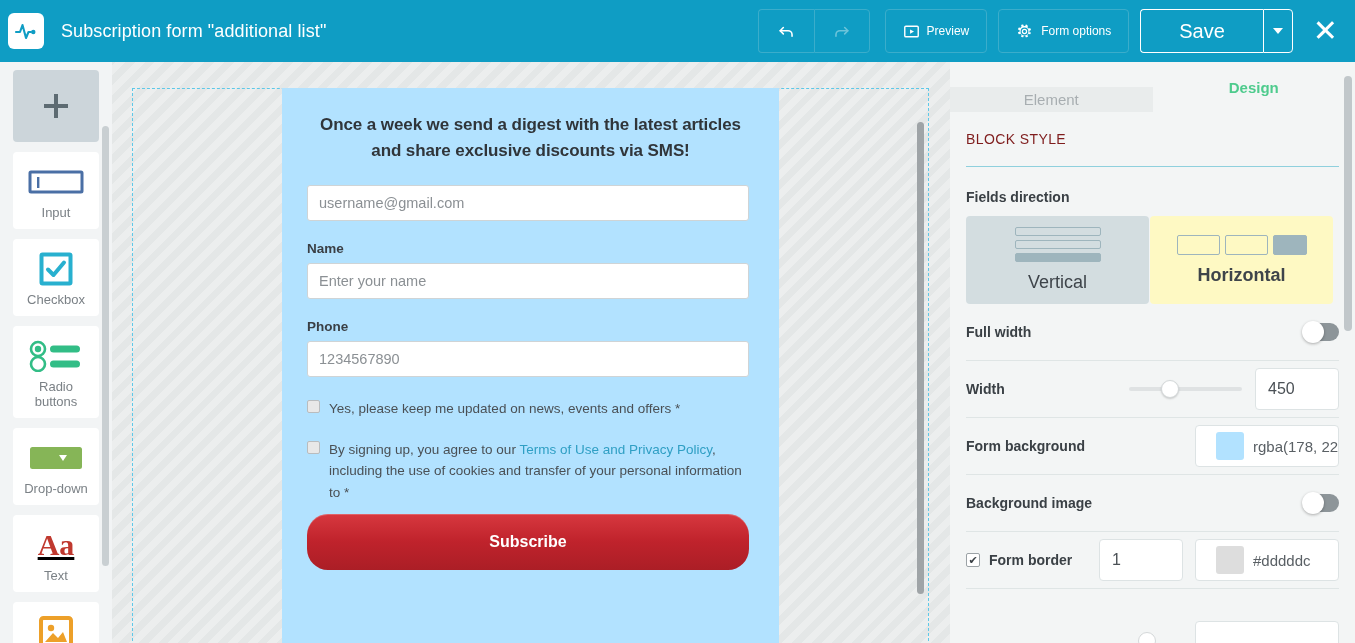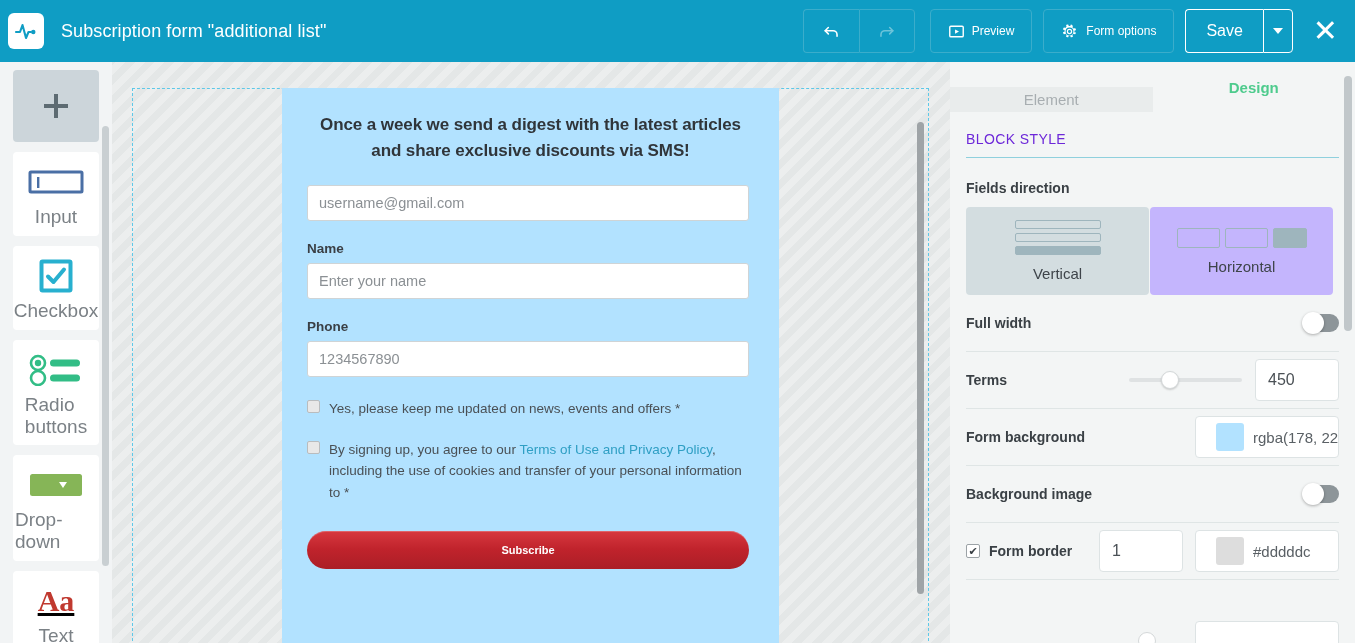--- a/index.html
+++ b/index.html
@@ -52,21 +52,21 @@
   .undo-redo { display: flex; margin-right: 15px; }
   .undo-redo .hbtn { width: 56px; border-radius: 0; }
   .undo-redo .hbtn:first-child { border-radius: 4px 0 0 4px; border-right: none; }
   .undo-redo .hbtn:last-child { border-radius: 0 4px 4px 0; }
   .hbtn-preview { border-radius: 4px; padding: 0 17px; margin-right: 11px; gap: 7px; }
   .hbtn-options { border-radius: 4px; padding: 0 17px; margin-right: 11px; gap: 8px; }
   .save-group { display: flex; margin-right: 16px; }
   .hbtn-save {
     border: 1px solid #ffffff; border-right: none;
     border-radius: 4px 0 0 4px;
-    padding: 0 20px; font-size: 16px;
+    padding: 0 38px; font-size: 20px;
   }
   .hbtn-save-caret {
     border: 1px solid #ffffff;
     border-radius: 0 4px 4px 0;
     width: 30px;
   }
   .close-x {
     color: #ffffff; font-size: 30px; line-height: 1;
     cursor: pointer; font-weight: 300;
     padding: 0 4px;
@@ -105,22 +105,22 @@
     width: 86px; margin: 0 auto 10px;
     background: #ffffff; border-radius: 4px;
     padding: 10px 2px 8px;
     display: flex; flex-direction: column;
     align-items: center; justify-content: center;
     cursor: pointer;
   }
   .sb-ico { height: 40px; display: flex; align-items: center; justify-content: center; text-decoration: underline; }
   .sb-label {
     margin-top: 4px;
-    font-size: 19px; color: #7b8186;
-    line-height: 1.15;
+    font-size: 13px; color: #7b8186;
+    text-align: center; line-height: 1.15;
   }
   .sb-scrollbar {
     position: absolute; top: 64px; right: 3px;
     width: 7px; height: 440px;
     background: #c9cfd2; border-radius: 4px;
   }
 
   
   .canvas {
     position: absolute; top: 62px; left: 112px;
@@ -180,28 +180,28 @@
     border-radius: 2px;
     cursor: pointer;
   }
   .consent-txt {
     margin-left: 9px;
     font-size: 13.5px; color: #4a5055; line-height: 1.62;
   }
   .consent-link { color: #2f9fc4; }
   .subscribe-btn {
     display: block;
-    width: 442px; height: 38px;
-    margin-top: 27px;
+    width: 442px; height: 56px;
+    margin-top: 10px;
     border: none; border-radius: 21px;
     background: linear-gradient(180deg, #d7383f 0%, #c0232c 48%, #ab1e26 100%);
     box-shadow: inset 0 1px 0 rgba(255,255,255,.22);
     color: #ffffff;
     font-family: "Liberation Sans", sans-serif;
-    font-size: 11px; font-weight: bold;
+    font-size: 16px; font-weight: bold;
     cursor: pointer;
   }
   .canvas-scrollbar {
     position: absolute; top: 60px; right: 26px;
     width: 7px; height: 472px;
     background: #9fa4a7; border-radius: 4px;
   }
 
   
   .panel {
@@ -214,40 +214,40 @@
   .ptab {
     flex: 1 1 50%;
     display: flex; align-items: center; justify-content: center;
     font-size: 15px; cursor: pointer;
   }
   .ptab-inactive { background: #e9ecec; color: #a8aeb1; margin-top: 25px; }
   .ptab-active { background: #f3f5f5; color: #4ecb8d; font-weight: bold; }
   .panel-body { padding: 0 16px; }
   .section-title {
     margin-top: 19px;
-    font-size: 14px; color: #6d28d9; letter-spacing: .4px;
-    padding-bottom: 10px;
+    font-size: 14px; color: #7f1d1d; letter-spacing: .4px;
+    padding-bottom: 19px;
     border-bottom: 1px solid #8fd0dd;
   }
   .row-label { font-size: 14px; font-weight: bold; color: #3a4045; }
   .fd-label { margin-top: 22px; }
 
   .seg-group {
     display: flex; gap: 1px; margin-top: 11px;
   }
   .seg {
     width: 183px; height: 88px;
     border-radius: 4px;
     display: flex; flex-direction: column;
     align-items: center; justify-content: center;
     cursor: pointer;
   }
   .seg-on { background: #d3dde0; }
-  .seg-off { background: #c4b5fd; }
-  .seg-name { margin-top: 10px; font-size: 15px; color: #3e444a; }
+  .seg-off { background: #fef9c3; font-weight: bold; }
+  .seg-name { margin-top: 10px; font-size: 18px; color: #3e444a; }
   .vb-stack { display: flex; flex-direction: column; gap: 4px; align-items: center; }
   .vb-line { width: 86px; height: 9px; border: 1px solid #9eb5bd; border-radius: 2px; }
   .vb-line.solid { background: #9eb5bd; border-color: #9eb5bd; }
   .hb-row { display: flex; gap: 5px; align-items: center; }
   .hb-box { width: 43px; height: 20px; border: 1px solid #9eb5bd; border-radius: 2px; }
   .hb-box.solid { background: #9eb5bd; border-color: #9eb5bd; width: 34px; }
 
   .prow {
     display: flex; align-items: center;
     height: 57px;
@@ -530,21 +530,21 @@
       </div>
 
       <div class="prow">
         <div class="row-label prow-label">Full width</div>
         <div class="toggle">
           <span class="toggle-knob"></span>
         </div>
       </div>
 
       <div class="prow">
-        <div class="row-label prow-label">Terms</div>
+        <div class="row-label prow-label">Width</div>
         <div class="slider-wrap">
           <span class="slider-track"></span>
           <span class="slider-knob"></span>
         </div>
         <input class="num-input" type="text" value="450" style="">
       </div>
 
       <div class="prow">
         <div class="row-label prow-label">Form background</div>
         <div class="color-field">

